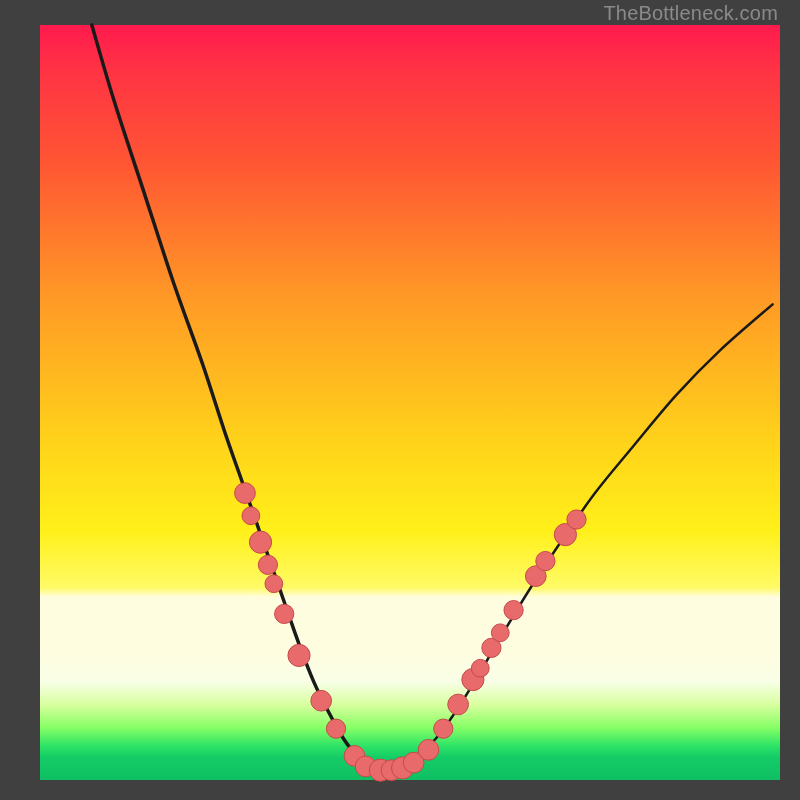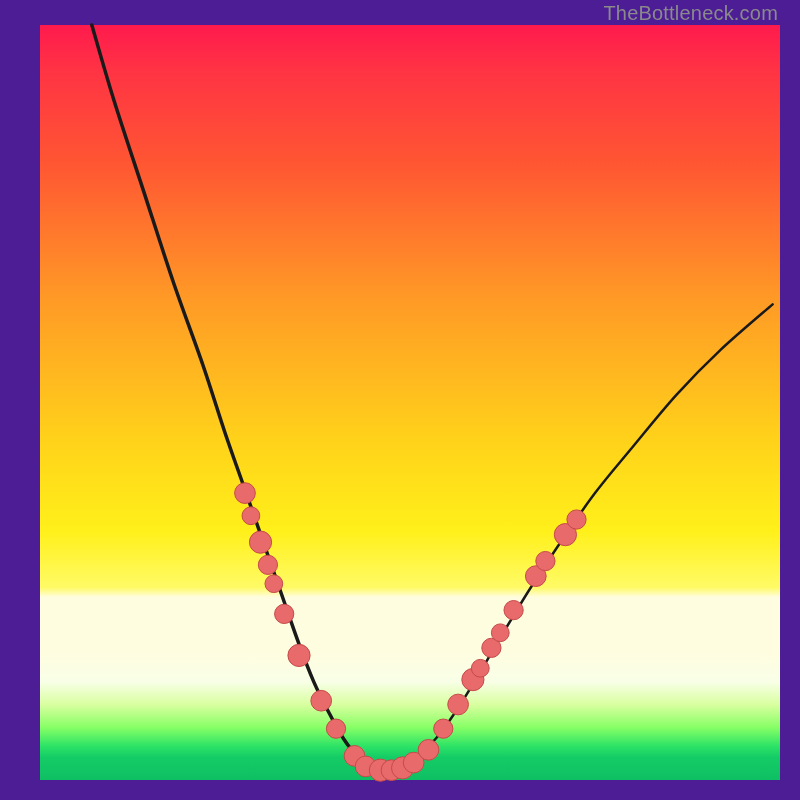--- a/index.html
+++ b/index.html
@@ -10,21 +10,21 @@
     background: #000;
     font-family: Arial, Helvetica, sans-serif;
     overflow: hidden;
   }
   .frame {
     position: absolute;
     left: 0;
     top: 0;
     width: 800px;
     height: 800px;
-    background: #4c1d95;
+    background: #404040;
   }
   .plot-area {
     position: absolute;
     left: 40px;
     top: 25px;
     width: 740px;
     height: 755px;
     
     background:
       linear-gradient(to bottom,

